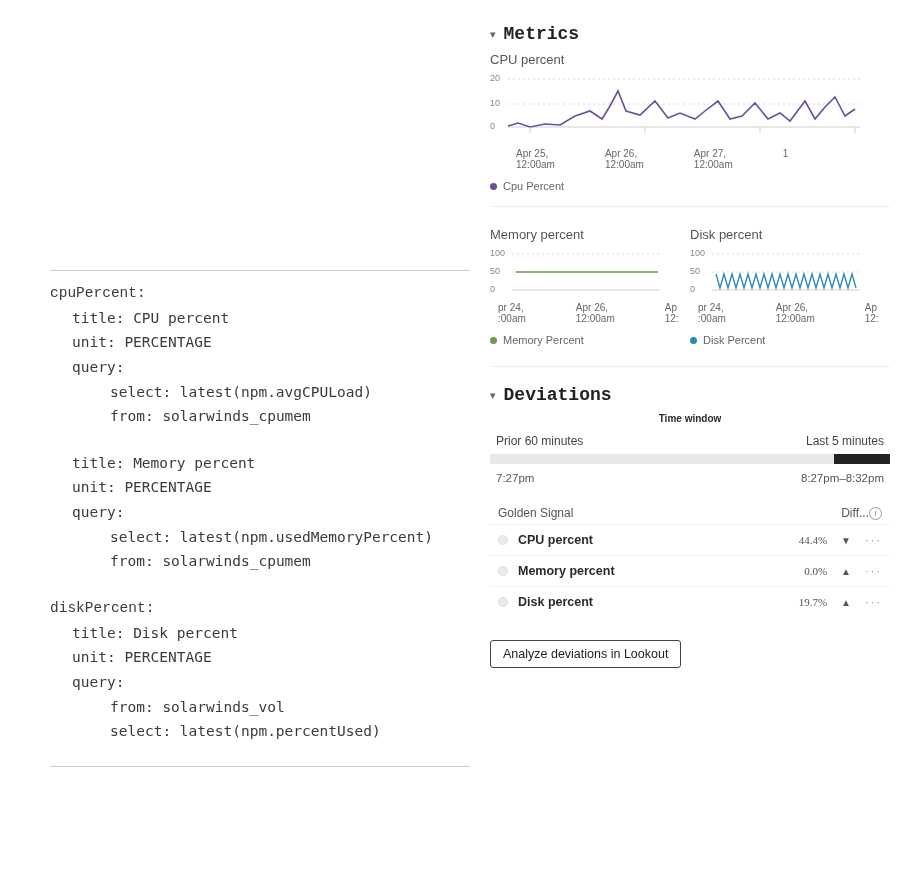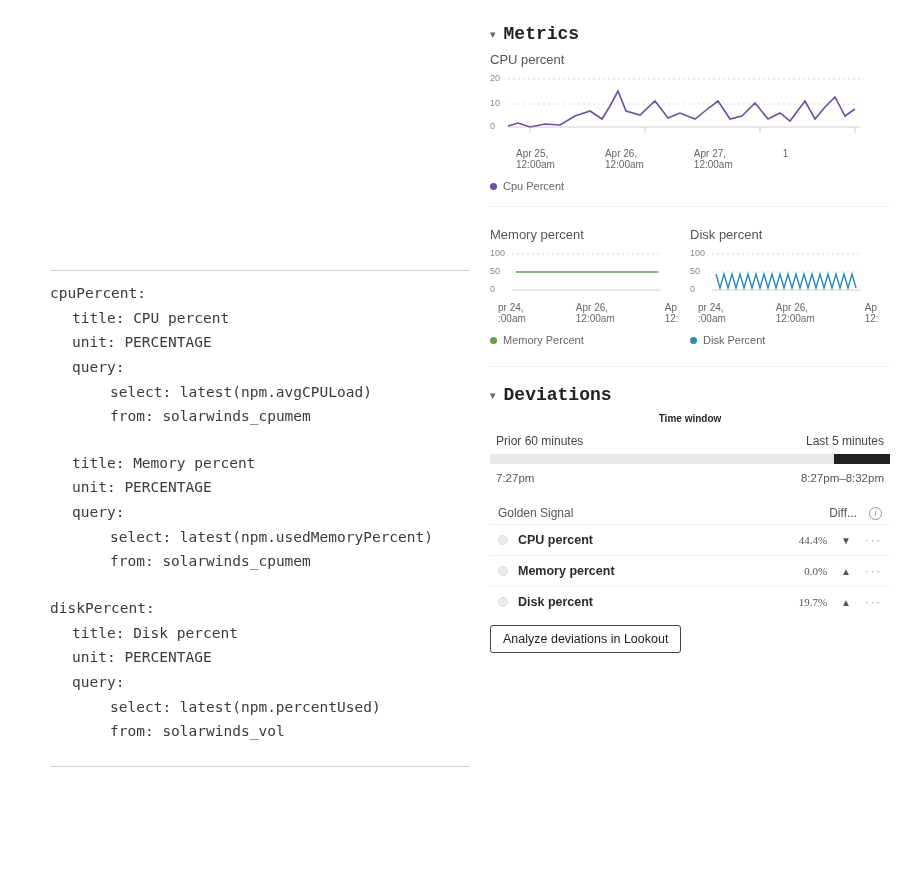--- a/index.html
+++ b/index.html
@@ -23,21 +23,21 @@
     font-size: 14.5px;
     line-height: 1.7;
     color: #3b3b3b;
   }
   .left .hr {
     border-top: 1px solid #cfcfcf;
     margin-bottom: 10px;
     margin-right: 0;
   }
   .left .block { margin-bottom: 22px; }
-  .left .lv1 { padding-left: 0; }
+  .left .lv1 { padding-left: 0; font-family: Liberation Mono, monospace; }
   .left .lv2 { padding-left: 22px; }
   .left .lv3 { padding-left: 60px; }
 
   .right {
     width: 430px;
     padding: 18px 10px 0 20px;
     font-size: 13px;
     color: #3b3b3b;
   }
 
@@ -132,21 +132,21 @@
     margin-bottom: 18px;
   }
 
   .sig-head {
     display: flex;
     justify-content: space-between;
     font-size: 12px;
     color: #555;
     padding: 4px 8px;
   }
-  .sig-head .diff { display: flex; align-items: center; gap: 12px; }
+  .sig-head .diff { display: flex; align-items: center; gap: 0; }
   .info-circ {
     width: 13px; height: 13px;
     border: 1px solid #999; border-radius: 50%;
     display: inline-flex; align-items: center; justify-content: center;
     font-size: 9px; color: #888; font-style: italic;
   }
 
   .sig-row {
     display: flex;
     align-items: center;
@@ -174,21 +174,21 @@
 
   .analyze-btn {
     display: inline-block;
     border: 1.3px solid #444;
     border-radius: 3px;
     padding: 6px 12px;
     font-size: 12.5px;
     color: #222;
     background: #fff;
     cursor: pointer;
-    margin-top: 8px;
+    margin-top: 23px;
     margin-left: 0;
   }
 
   .grid-dash { stroke: #d8d8d8; stroke-width: 1; stroke-dasharray: 2 3; }
   .axis-line { stroke: #cfcfcf; stroke-width: 1; }
   .ytick { font-size: 9px; fill: #888; }
 </style>
 </head>
 <body>
 
@@ -212,22 +212,22 @@
       <div class="lv2">query:</div>
       <div class="lv3"><span>select:</span> <span>latest(npm.usedMemoryPercent)</span></div>
       <div class="lv3"><span>from:</span> <span>solarwinds_cpumem</span></div>
     </div>
 
     <div class="block">
       <div class="lv1">diskPercent:</div>
       <div class="lv2"><span>title:</span> <span>Disk percent</span></div>
       <div class="lv2"><span>unit:</span> <span>PERCENTAGE</span></div>
       <div class="lv2">query:</div>
+      <div class="lv3"><span>from:</span> <span>solarwinds_vol</span></div>
       <div class="lv3"><span>select:</span> <span>latest(npm.percentUsed)</span></div>
-      <div class="lv3"><span>from:</span> <span>solarwinds_vol</span></div>
     </div>
     <div class="hr"></div>
   </div>
 
   <div class="right">
 
     <div class="sec-head">
       <span class="chev">▾</span>
       <span class="title">Metrics</span>
     </div>

